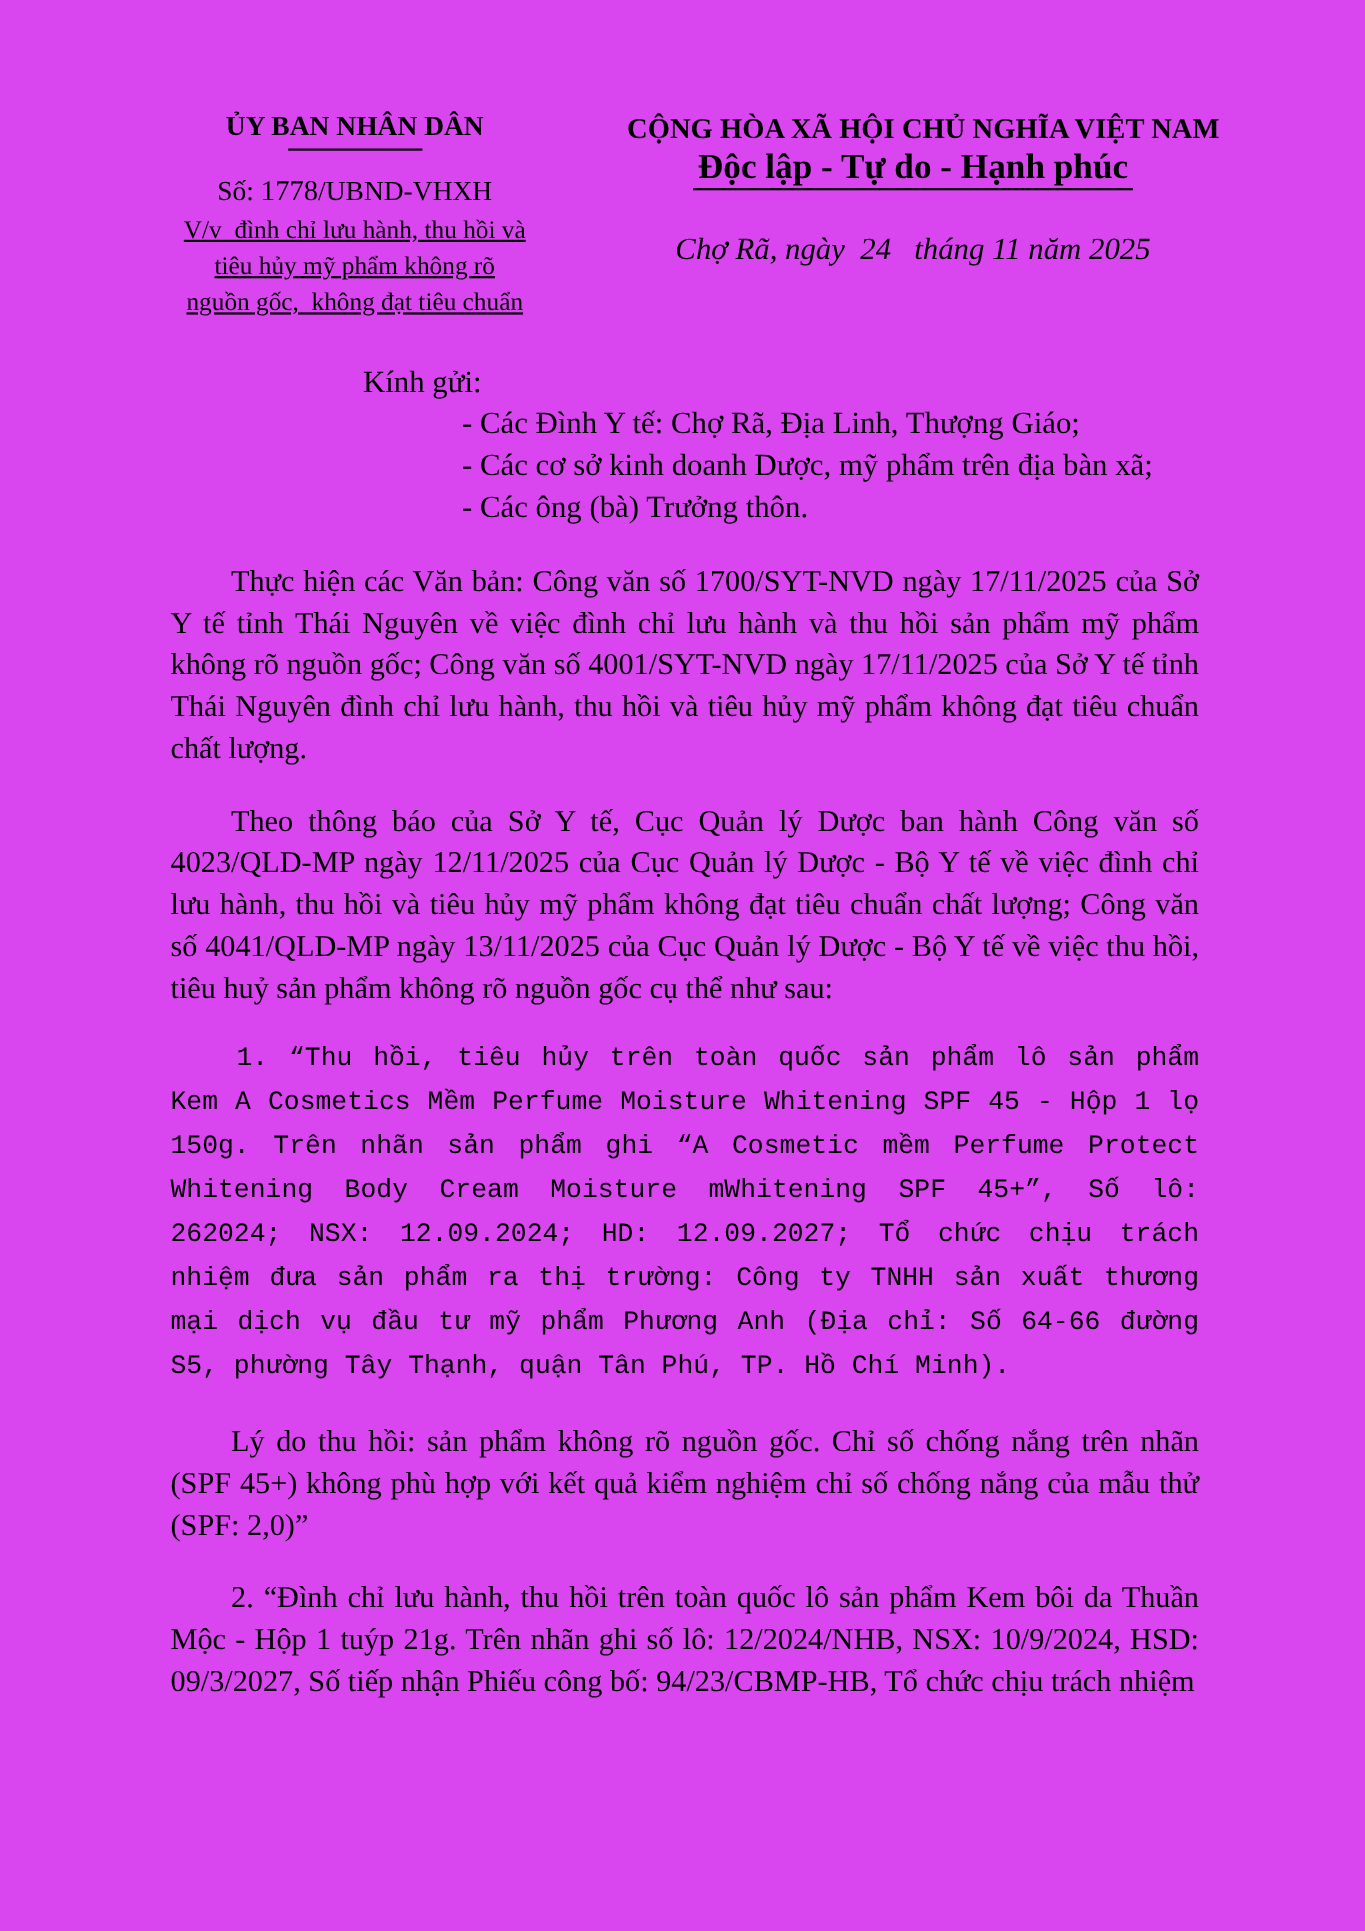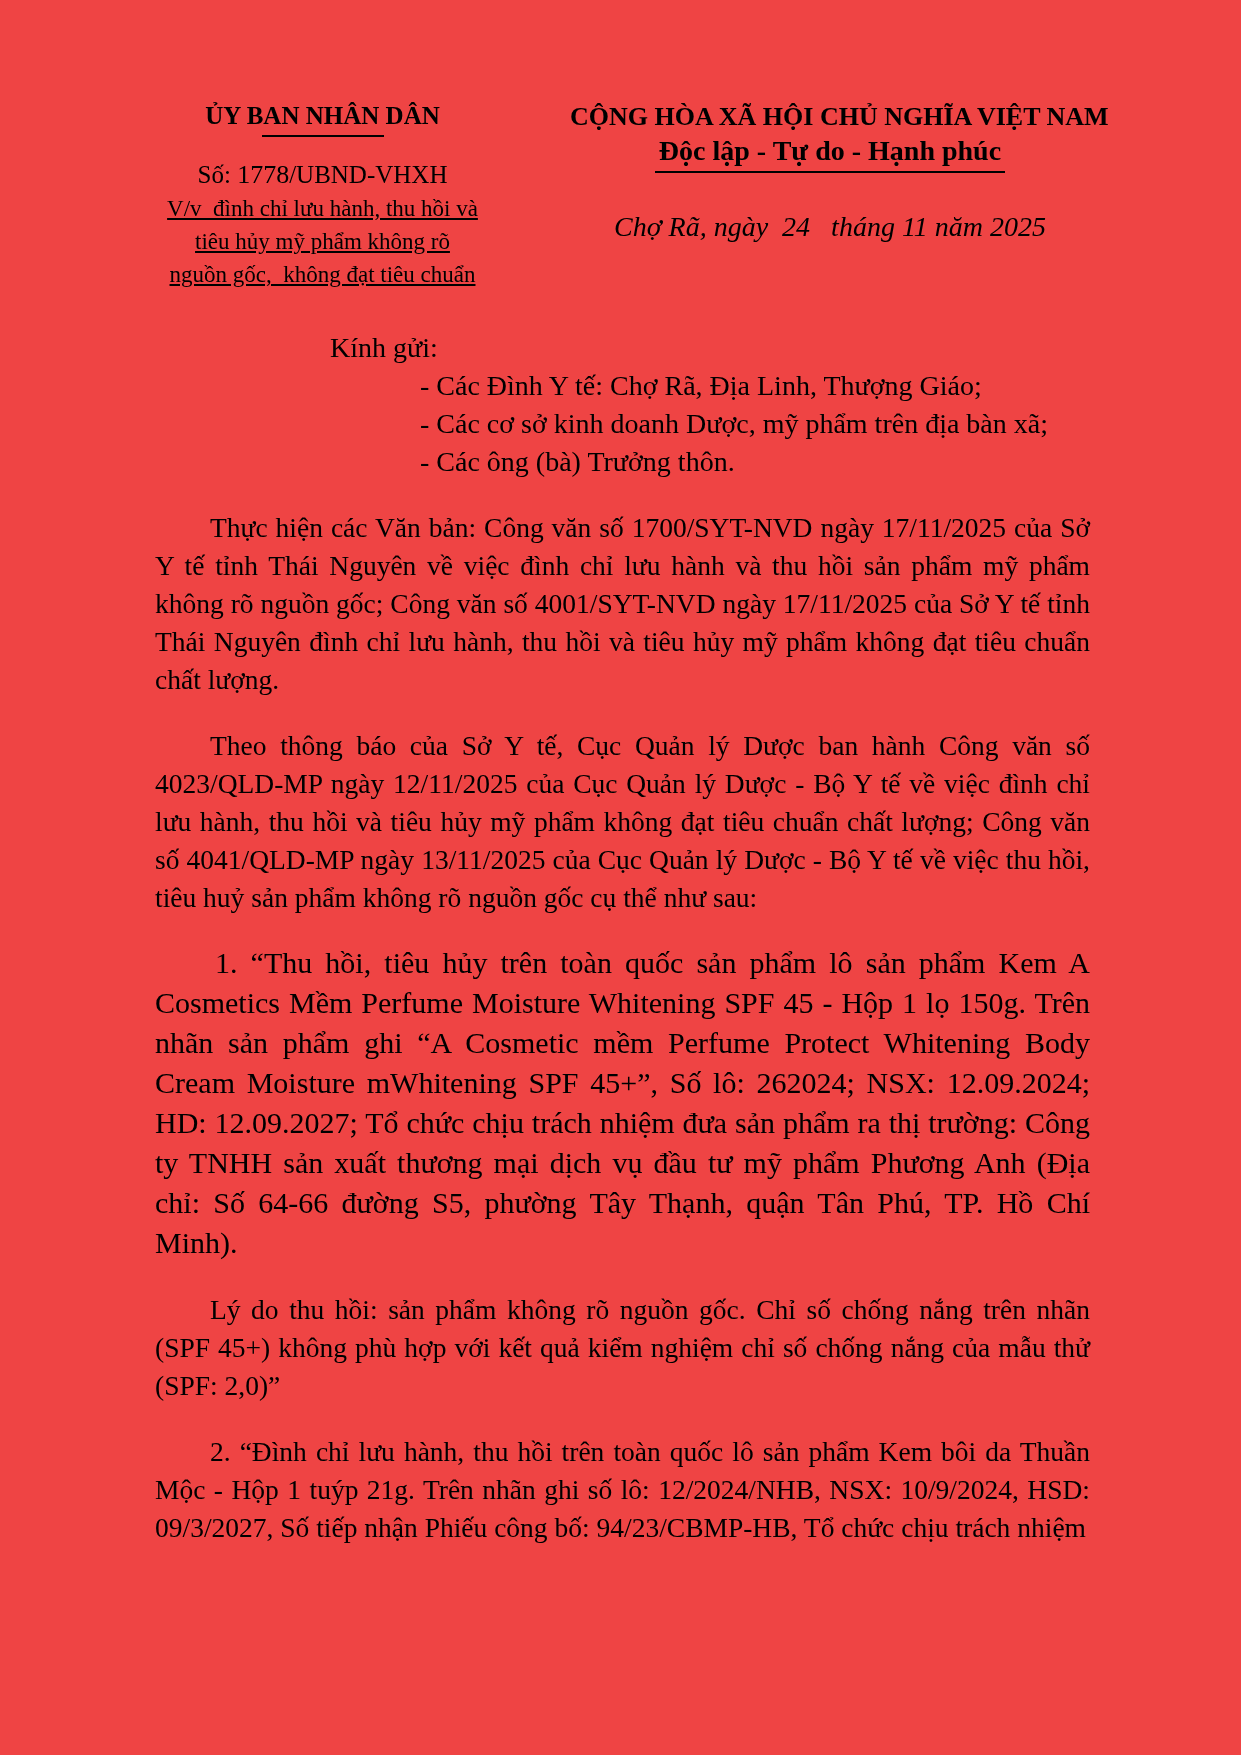--- a/index.html
+++ b/index.html
@@ -2,59 +2,59 @@
 <html><head>
 <meta charset="utf-8">
 <style>
   html, body { margin: 0; padding: 0; background: #ffffff; }
   .page {
     position: relative;
     width: 1241px;
     height: 1755px;
     box-sizing: border-box;
     padding: 100px 151px 40px 155px;
-    background: #ef4444;
+    background: #d946ef;
     color: #000000;
     font-family: "Liberation Serif", "DejaVu Serif", serif;
     overflow: hidden;
   }
   .header { display: flex; justify-content: space-between; align-items: flex-start; }
   .header-left  { width: 335px; text-align: center; }
   .header-right { width: 520px; text-align: center; }
   .org-line { font-weight: bold; font-size: 25px; line-height: 32px; white-space: nowrap; }
   .short-rule { width: 122px; border-top: 2px solid #000; margin: 3px auto 0 auto; height: 0; }
   .doc-number { margin-top: 24px; font-size: 25px; white-space: pre-wrap; }
   .doc-number-value { font-size: 26px; line-height: 25px; }
   .subject { margin-top: 3px; font-size: 23px; line-height: 33px; }
   .subject-line { white-space: pre-wrap; text-decoration: underline; }
   .nat-title { font-weight: bold; font-size: 26px; line-height: 33px; white-space: nowrap; }
   .nat-motto {
     display: inline-block;
     font-weight: bold;
-    font-size: 28px;
+    font-size: 32px;
     line-height: 36px;
     border-bottom: 2px solid #000;
     padding: 0 4px 2px 4px;
     white-space: nowrap;
   }
   .place-date { margin-top: 38px; font-style: italic; font-size: 28px; white-space: pre-wrap; }
   .salutation { margin-top: 30px; }
   .salutation-label { margin-left: 175px; font-size: 28px; line-height: 38px; margin-top: 38px; }
   .recipients { margin-left: 265px; font-size: 28px; line-height: 38px; }
   .body-block { }
   .para { margin: 0; text-align: justify; }
   .para.serif {
     font-size: 27.5px;
     line-height: 38px;
     text-indent: 55px;
     margin-top: 28px;
   }
   .para.mono {
-    font-family: Liberation Serif, serif;
-    font-size: 30px;
+    font-family: Liberation Mono, monospace;
+    font-size: 24px;
     line-height: 40px;
     text-indent: 60px;
     margin-top: 26px;
   }
 </style>
 </head>
 <body>
 
 <div class="page">
 

